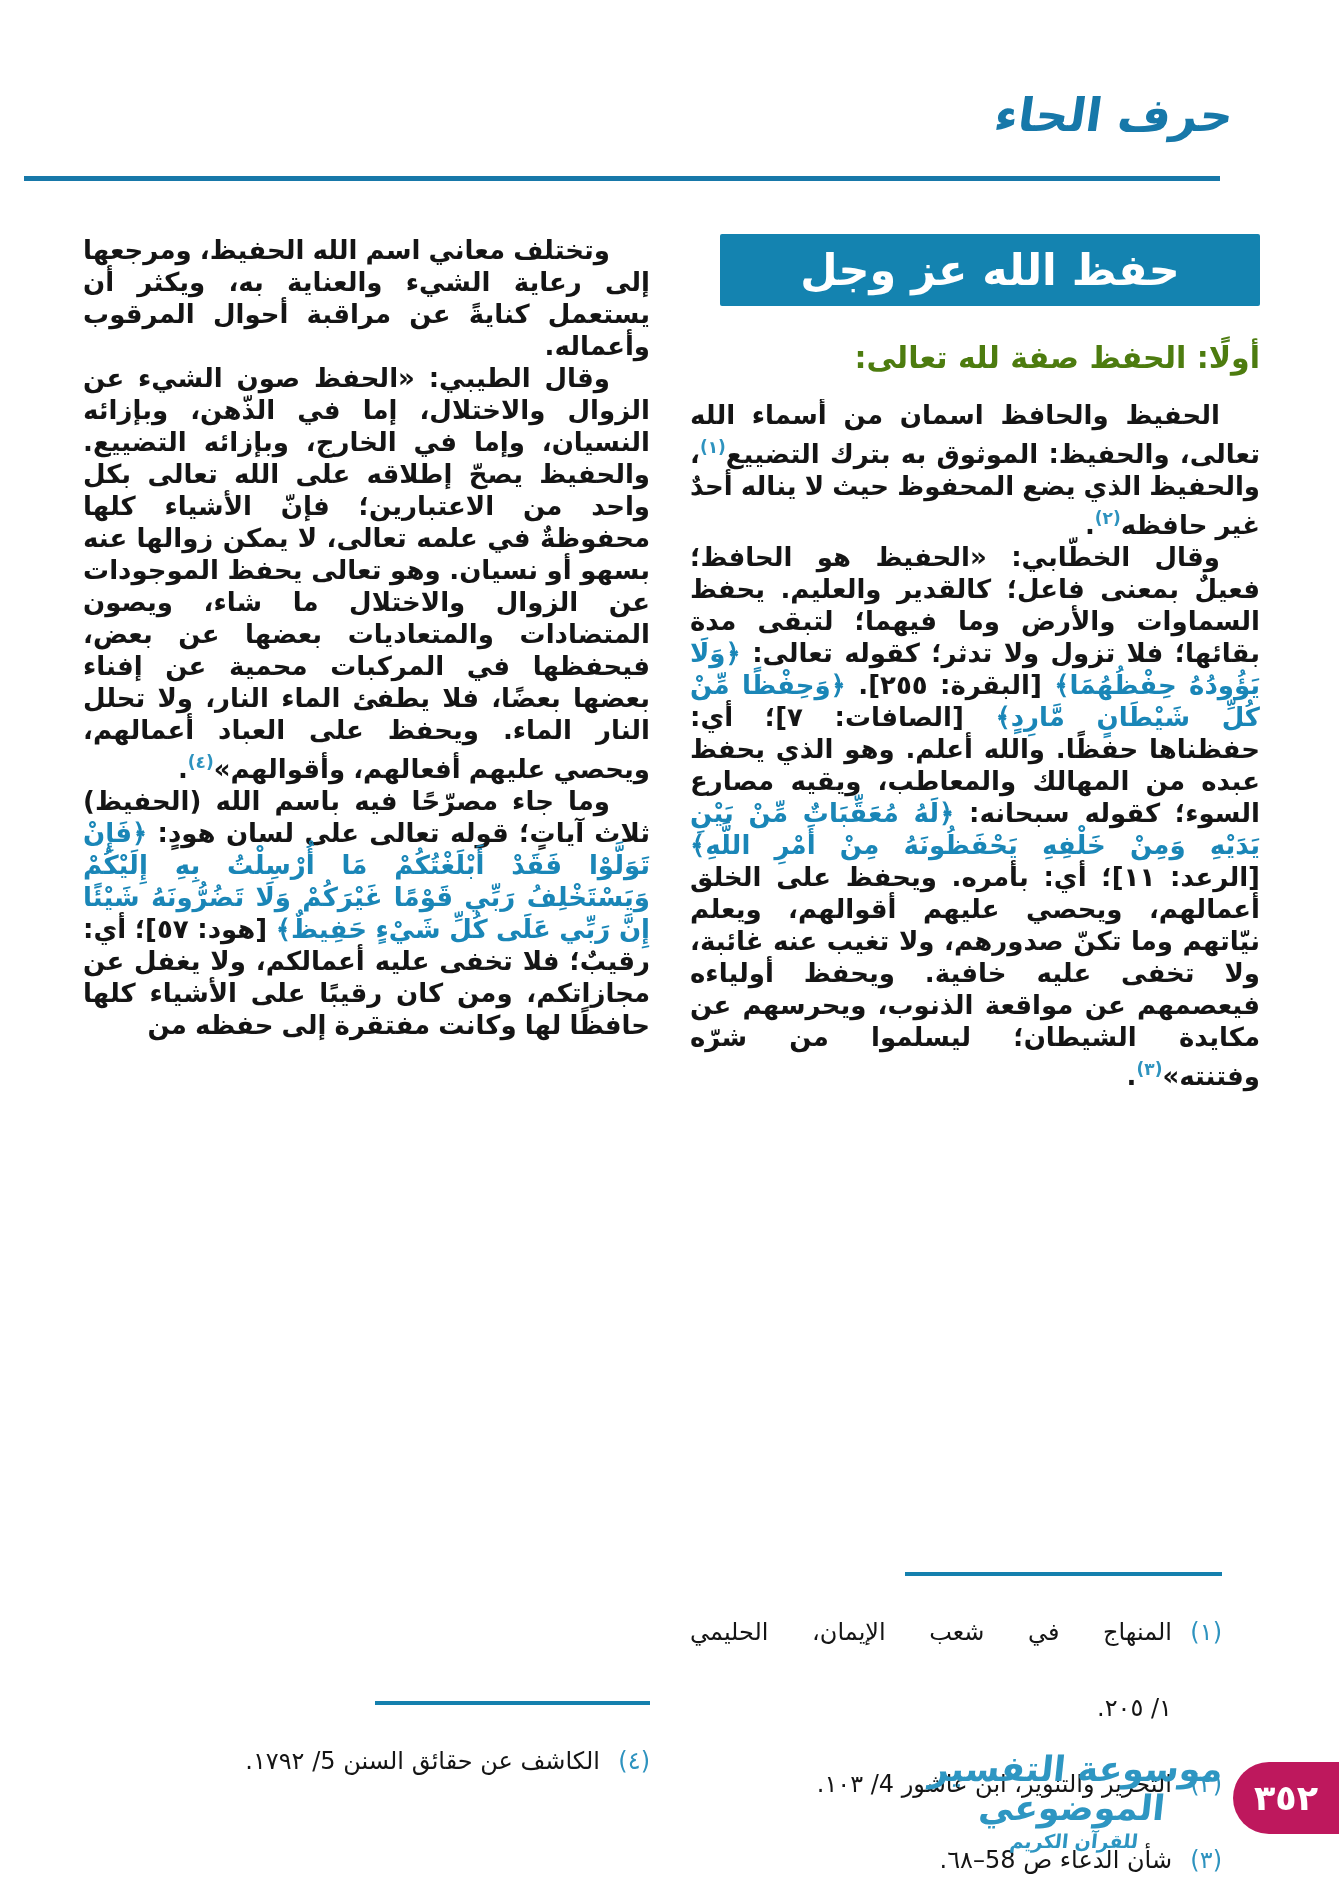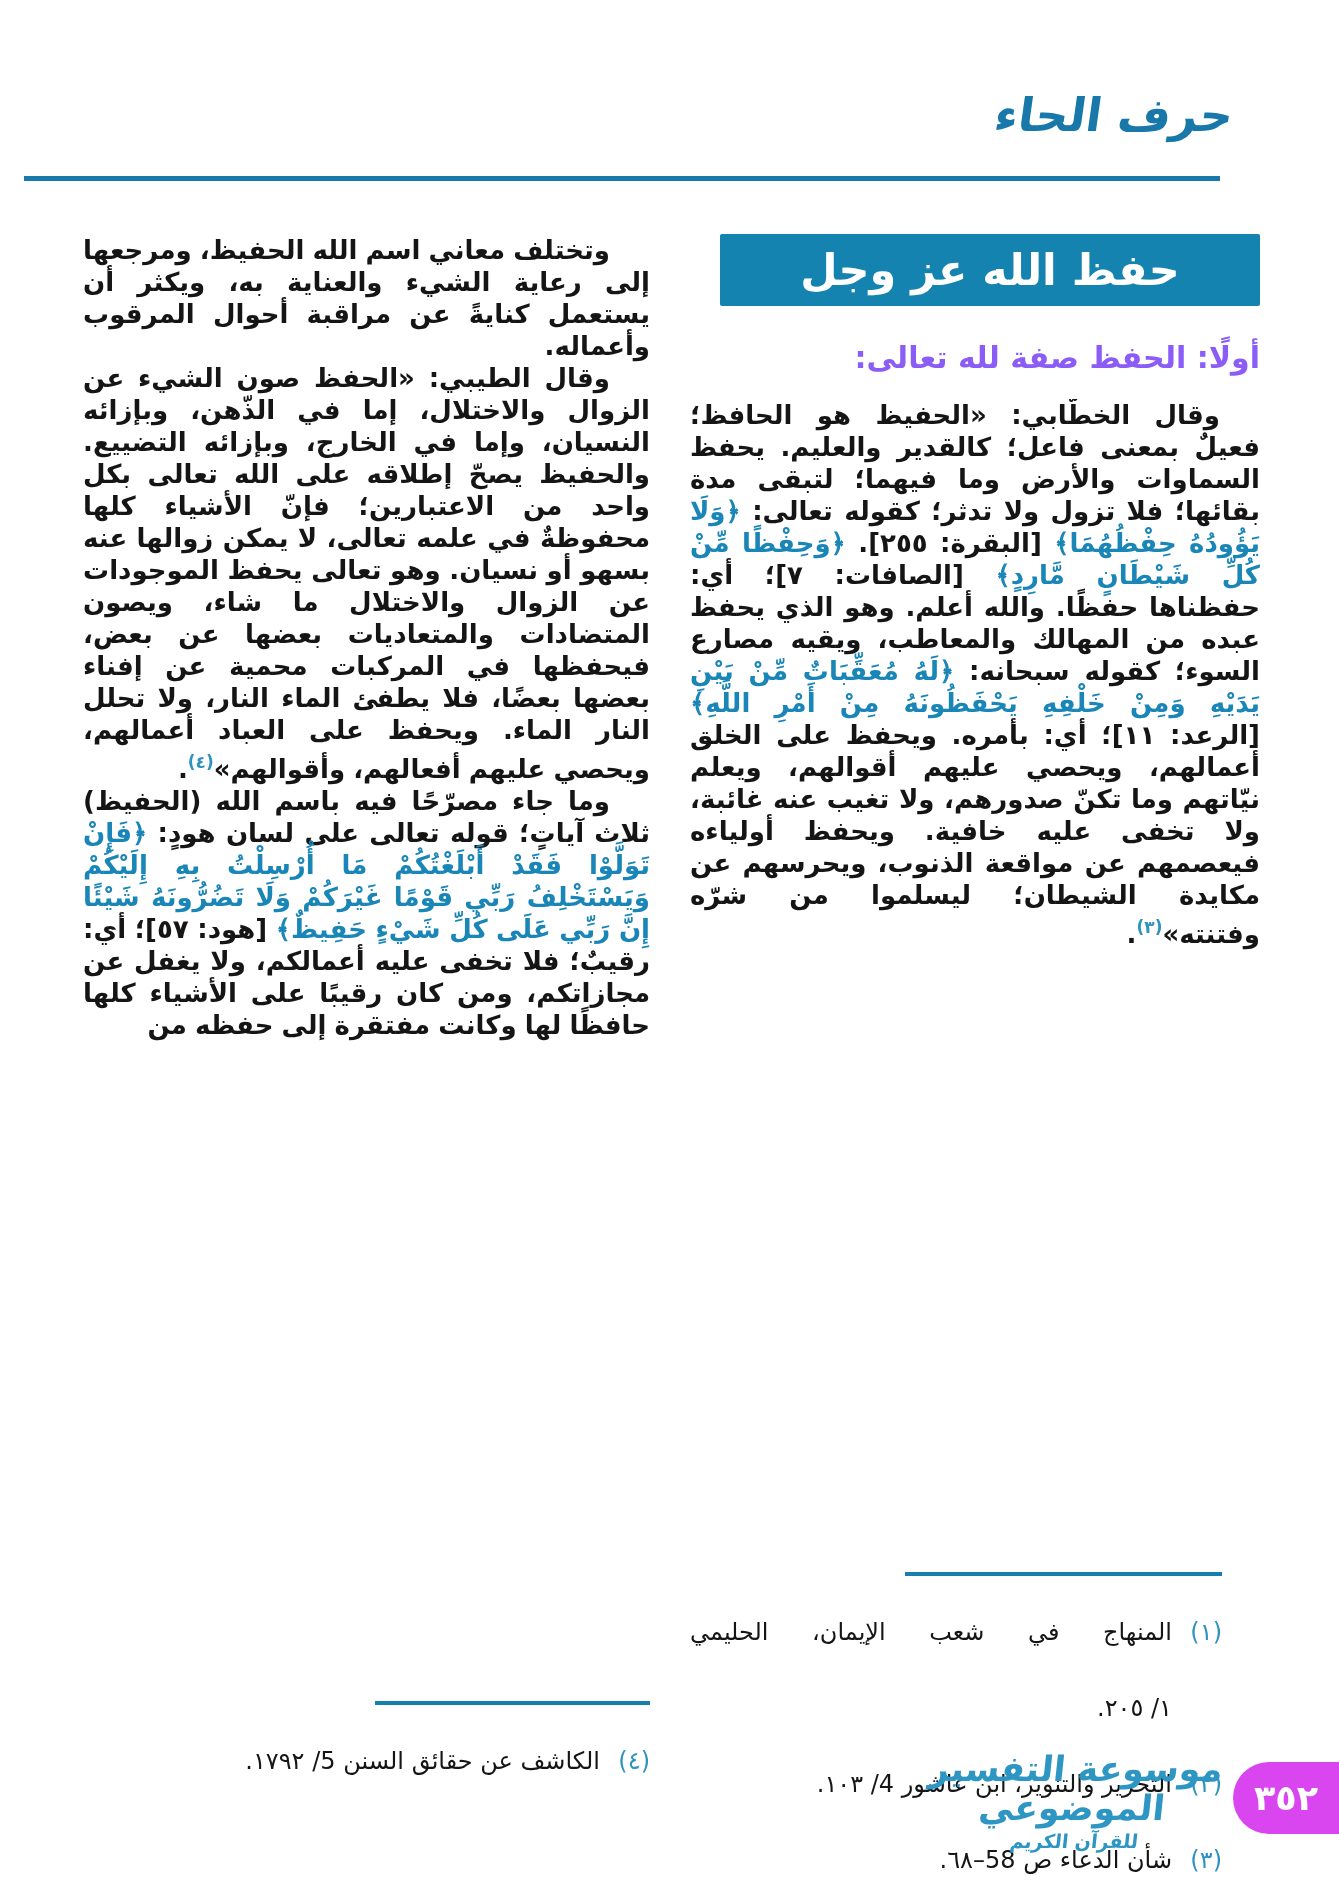--- a/index.html
+++ b/index.html
@@ -25,21 +25,21 @@
   }
   .col-right{width:570px;flex:0 0 570px;}
   .col-left{width:567px;flex:0 0 567px;}
   .title-box{
     background:#1483b0;color:#ffffff;text-align:center;
     font-size:43px;font-weight:bold;
     height:72px;line-height:72px;
     margin-left:30px;margin-bottom:24px;border-radius:2px;
   }
   .subtitle{
-    color:#8b5cf6;font-size:30px;font-weight:bold;
+    color:#4d7c0f;font-size:30px;font-weight:bold;
     line-height:55px;margin-bottom:14px;
   }
   .body-text{overflow:hidden;}
   .col-right .body-text{height:1161px;}
   .col-left  .body-text{height:1455px;}
   p.para{
     margin:0;text-align:justify;text-indent:40px;
     font-size:26px;line-height:32px;font-weight:bold;
     word-spacing:-1px;
   }
@@ -60,39 +60,40 @@
   .fn-stretch{text-align:justify;text-align-last:justify;}
   
   .footer-logo{
     position:absolute;top:1750px;right:109px;width:312px;
     text-align:center;color:#2e96c2;line-height:1.1;
   }
   .logo-line1{font-size:35px;font-weight:bold;transform:skewX(-6deg);letter-spacing:-2px;}
   .logo-line2{font-size:19px;font-weight:bold;margin-top:4px;transform:skewX(-6deg);}
   .page-badge{
     position:absolute;top:1762px;right:0;width:106px;height:72px;
-    background:#d946ef;border-radius:40px 0 0 40px;
+    background:#be185d;border-radius:40px 0 0 40px;
     color:#ffffff;font-size:35px;font-weight:bold;
     display:flex;align-items:center;justify-content:center;
   }
 </style>
 </head>
 <body>
 
 <div class="chapter-head">حرف الحاء</div>
 <div class="head-rule"></div>
 
 <div class="cols">
 
   <div class="col col-right">
     <div class="title-box">
       <span>حفظ الله عز وجل</span>
     </div>
     <div class="subtitle">أولًا: الحفظ صفة لله تعالى:</div>
     <div class="body-text">
+        <p class="para"><span>الحفيظ والحافظ اسمان من أسماء الله تعالى، والحفيظ: الموثوق به بترك التضييع</span><span class="fnref">(١)</span><span>، والحفيظ الذي يضع المحفوظ حيث لا يناله أحدٌ غير حافظه</span><span class="fnref">(٢)</span><span>.</span></p>
         <p class="para"><span>وقال الخطّابي: «الحفيظ هو الحافظ؛ فعيلٌ بمعنى فاعل؛ كالقدير والعليم. يحفظ السماوات والأرض وما فيهما؛ لتبقى مدة بقائها؛ فلا تزول ولا تدثر؛ كقوله تعالى: </span><span class="quran">﴿وَلَا يَؤُودُهُ حِفْظُهُمَا﴾</span><span> [البقرة: ٢٥٥]. </span><span class="quran">﴿وَحِفْظًا مِّنْ كُلِّ شَيْطَانٍ مَّارِدٍ﴾</span><span> [الصافات: ٧]؛ أي: حفظناها حفظًا. والله أعلم. وهو الذي يحفظ عبده من المهالك والمعاطب، ويقيه مصارع السوء؛ كقوله سبحانه: </span><span class="quran">﴿لَهُ مُعَقِّبَاتٌ مِّنْ بَيْنِ يَدَيْهِ وَمِنْ خَلْفِهِ يَحْفَظُونَهُ مِنْ أَمْرِ اللَّهِ﴾</span><span> [الرعد: ١١]؛ أي: بأمره. ويحفظ على الخلق أعمالهم، ويحصي عليهم أقوالهم، ويعلم نيّاتهم وما تكنّ صدورهم، ولا تغيب عنه غائبة، ولا تخفى عليه خافية. ويحفظ أولياءه فيعصمهم عن مواقعة الذنوب، ويحرسهم عن مكايدة الشيطان؛ ليسلموا من شرّه وفتنته»</span><span class="fnref">(٣)</span><span>.</span></p>
       </div>
     <div class="fn-rule"></div>
     <div class="footnotes">
         <div class="footnote">
           <span class="fn-num">(١)</span>
           <div class="fn-line fn-stretch">المنهاج في شعب الإيمان، الحليمي</div>
           <div class="fn-line">١/ ٢٠٥.</div>
         </div>
         <div class="footnote">

